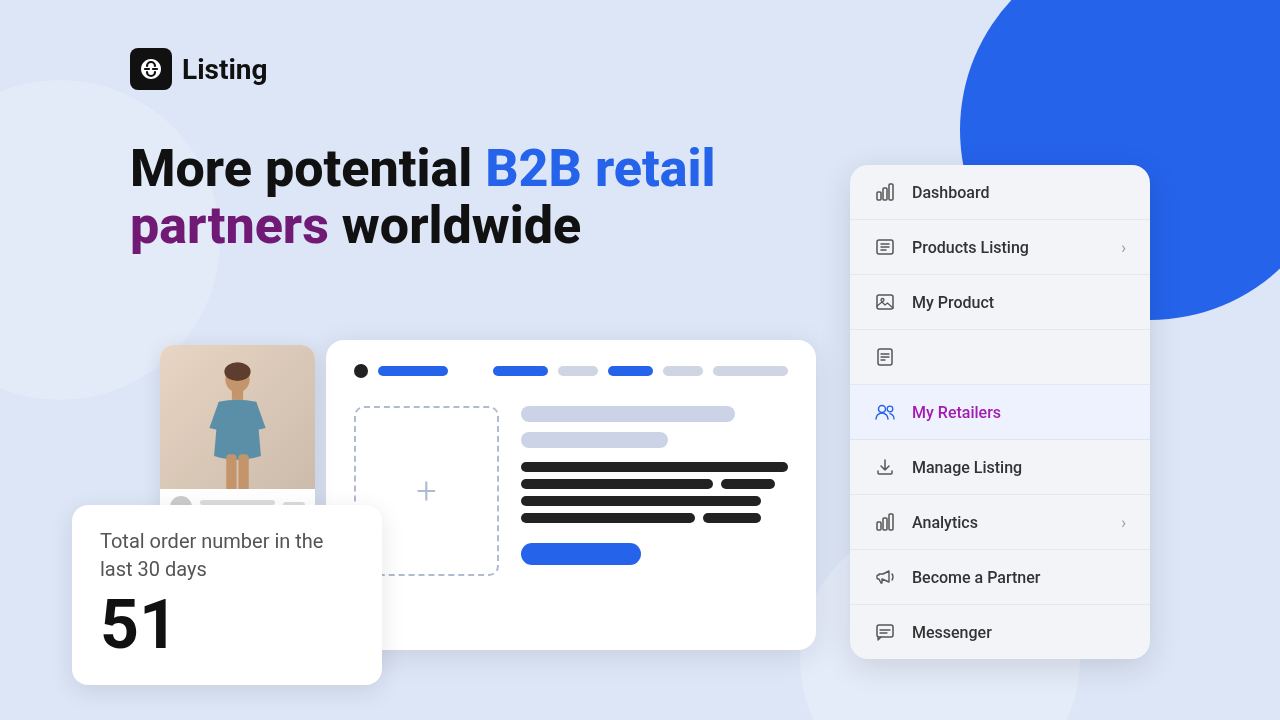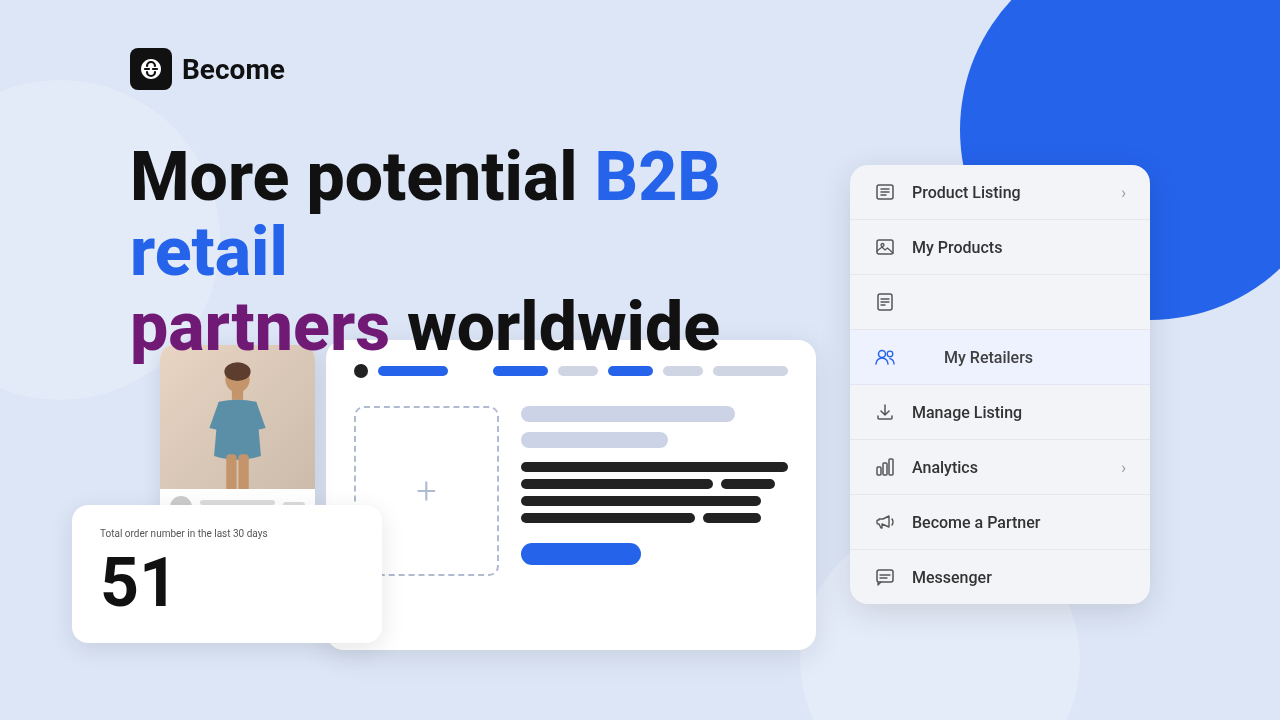--- a/index.html
+++ b/index.html
@@ -74,21 +74,21 @@
 
     
     .headline {
       position: absolute;
       top: 140px;
       left: 130px;
       z-index: 10;
       max-width: 680px;
     }
     .headline h1 {
-      font-size: 68px;
+      font-size: 52px;
       font-weight: 800;
       line-height: 1.1;
       color: #111;
     }
 
     
     .product-card {
       position: absolute;
       top: 345px;
       left: 160px;
@@ -153,21 +153,21 @@
       top: 505px;
       left: 72px;
       width: 310px;
       background: white;
       border-radius: 16px;
       padding: 22px 28px 26px;
       box-shadow: 0 6px 24px rgba(0,0,0,0.10);
       z-index: 9;
     }
     .stats-label {
-      font-size: 10px;
+      font-size: 20px;
       color: #555;
       font-weight: 400;
       line-height: 1.4;
       margin-bottom: 8px;
     }
     .stats-number {
       font-size: 68px;
       font-weight: 700;
       color: #111;
       line-height: 1;
@@ -281,22 +281,21 @@
       justify-content: center;
       flex-shrink: 0;
     }
     .nav-label {
       font-size: 16px;
       font-weight: 500;
       color: #333;
       flex: 1;
     }
     .nav-item.active .nav-label {
-      color: #404040;
-      margin-left: 32px;
+      color: #a21caf;
     }
     .nav-chevron {
       color: #999;
       font-size: 16px;
     }
     .nav-item.active .nav-icon svg path,
     .nav-item.active .nav-icon svg rect,
     .nav-item.active .nav-icon svg circle {
       stroke: #2563eb;
     }
@@ -310,21 +309,21 @@
 
 <div class="logo-area">
   <div class="logo-icon">
     <svg width="26" height="26" viewBox="0 0 26 26" fill="none">
       <path d="M13 3C7.477 3 3 7.477 3 13s4.477 10 10 10 10-4.477 10-10S18.523 3 13 3z" fill="white"></path>
       <path d="M9 10c0-2.2 1.8-4 4-4s4 1.8 4 4" stroke="#111" stroke-width="2.2" fill="none" stroke-linecap="round"></path>
       <path d="M17 16c0 2.2-1.8 4-4 4s-4-1.8-4-4" stroke="#111" stroke-width="2.2" fill="none" stroke-linecap="round"></path>
       <path d="M7 13h4M15 13h4" stroke="#111" stroke-width="2.2" stroke-linecap="round"></path>
     </svg>
   </div>
-  <span class="logo-text">Become</span>
+  <span class="logo-text">Listing</span>
 </div>
 
 <div class="headline">
   <h1>
     <span>More potential </span><span style="color:#2563eb">B2B retail</span><br>
     <span style="color:#701a75">partners</span><span> worldwide</span>
   </h1>
 </div>
 
 <div class="product-card">
@@ -392,43 +391,53 @@
           <div style="height:10px;border-radius:5px;background:#222;width:22%;"></div>
         </div>
       </div>
       <div class="pr-action-bar"></div>
     </div>
   </div>
 </div>
 
 <div class="nav-card">
 
+  <div class="nav-item">
+    <div class="nav-icon">
+      <svg width="20" height="20" viewBox="0 0 20 20" fill="none">
+        <rect x="2" y="10" width="4" height="8" rx="1" stroke="#555" stroke-width="1.5"></rect>
+        <rect x="8" y="6" width="4" height="12" rx="1" stroke="#555" stroke-width="1.5"></rect>
+        <rect x="14" y="2" width="4" height="16" rx="1" stroke="#555" stroke-width="1.5"></rect>
+      </svg>
+    </div>
+    <span class="nav-label">Dashboard</span>
+  </div>
 
   <div class="nav-item">
     <div class="nav-icon">
       <svg width="20" height="20" viewBox="0 0 20 20" fill="none">
         <rect x="2" y="3" width="16" height="14" rx="2" stroke="#555" stroke-width="1.5"></rect>
         <line x1="6" y1="7" x2="14" y2="7" stroke="#555" stroke-width="1.5" stroke-linecap="round"></line>
         <line x1="6" y1="10" x2="14" y2="10" stroke="#555" stroke-width="1.5" stroke-linecap="round"></line>
         <line x1="6" y1="13" x2="11" y2="13" stroke="#555" stroke-width="1.5" stroke-linecap="round"></line>
       </svg>
     </div>
-    <span class="nav-label">Product Listing</span>
+    <span class="nav-label">Products Listing</span>
     <span class="nav-chevron">›</span>
   </div>
 
   <div class="nav-item">
     <div class="nav-icon">
       <svg width="20" height="20" viewBox="0 0 20 20" fill="none">
         <rect x="2" y="3" width="16" height="14" rx="2" stroke="#555" stroke-width="1.5"></rect>
         <circle cx="7.5" cy="8" r="1.5" stroke="#555" stroke-width="1.3"></circle>
         <path d="M2 14l5-4 3 3 2.5-2 5.5 5" stroke="#555" stroke-width="1.3" stroke-linecap="round"></path>
       </svg>
     </div>
-    <span class="nav-label">My Products</span>
+    <span class="nav-label">My Product</span>
   </div>
 
   <div class="nav-item">
     <div class="nav-icon">
       <svg width="20" height="20" viewBox="0 0 20 20" fill="none">
         <rect x="3" y="2" width="14" height="16" rx="2" stroke="#555" stroke-width="1.5"></rect>
         <line x1="6" y1="7" x2="14" y2="7" stroke="#555" stroke-width="1.3" stroke-linecap="round"></line>
         <line x1="6" y1="10" x2="14" y2="10" stroke="#555" stroke-width="1.3" stroke-linecap="round"></line>
         <line x1="6" y1="13" x2="10" y2="13" stroke="#555" stroke-width="1.3" stroke-linecap="round"></line>
       </svg>

